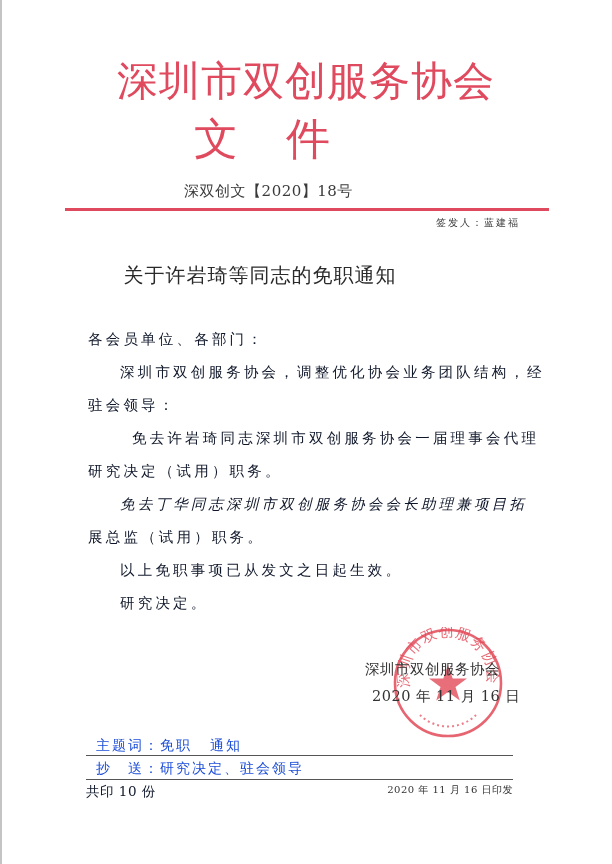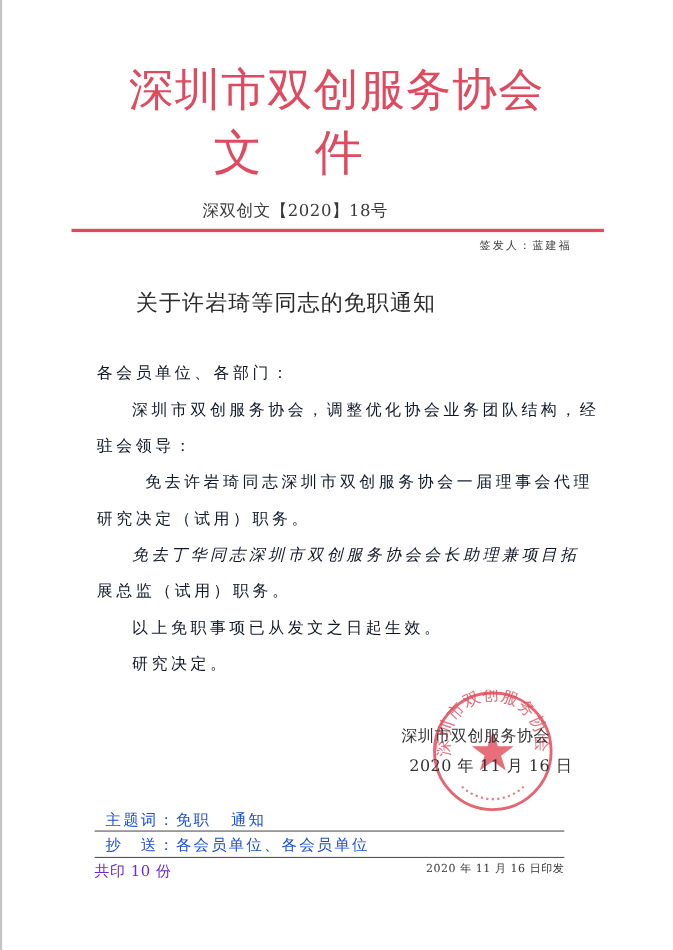--- a/index.html
+++ b/index.html
@@ -98,21 +98,21 @@
     }
     .keywords { top: 737px; letter-spacing: 2px; }
     .copyto { top: 760px; letter-spacing: 2px; }
     .foot-rule {
       position: absolute;
       left: 86px; width: 427px; height: 1px;
       background: #555;
     }
     .rule-1 { top: 755px; }
     .rule-2 { top: 779px; }
-    .copies { left: 86px; top: 783px; font-size: 13.5px; color: #6d28d9; letter-spacing: 0.5px; }
+    .copies { left: 86px; top: 783px; font-size: 13.5px; color: #0f172a; letter-spacing: 0.5px; }
     .print-date { right: 99px; top: 783px; font-size: 10px; color: #333; letter-spacing: 0.5px; }
     .gap { display: inline-block; width: 18px; }
   </style>
 </head>
 <body>
 
 <div class="left-edge"></div>
 
 <div class="abs org-title">深圳市双创服务协会</div>
 <div class="abs doc-word doc-word-1">文</div>
@@ -147,17 +147,17 @@
 </svg>
 
 <div class="abs sign-org">深圳市双创服务协会</div>
 <div class="abs sign-date">2020 年 11 月 16 日</div>
 
 <div class="footer-row keywords">
   <span>主题词：</span><span>免职</span><span class="gap"></span><span>通知</span>
 </div>
 <div class="foot-rule rule-1"></div>
 <div class="footer-row copyto">
-  <span>抄　送：</span><span>各会员单位、各会员单位</span>
+  <span>抄　送：</span><span>研究决定、驻会领导</span>
 </div>
 <div class="foot-rule rule-2"></div>
 <div class="abs copies">共印 10 份</div>
 <div class="abs print-date">2020 年 11 月 16 日印发</div>
 
 </body></html>

